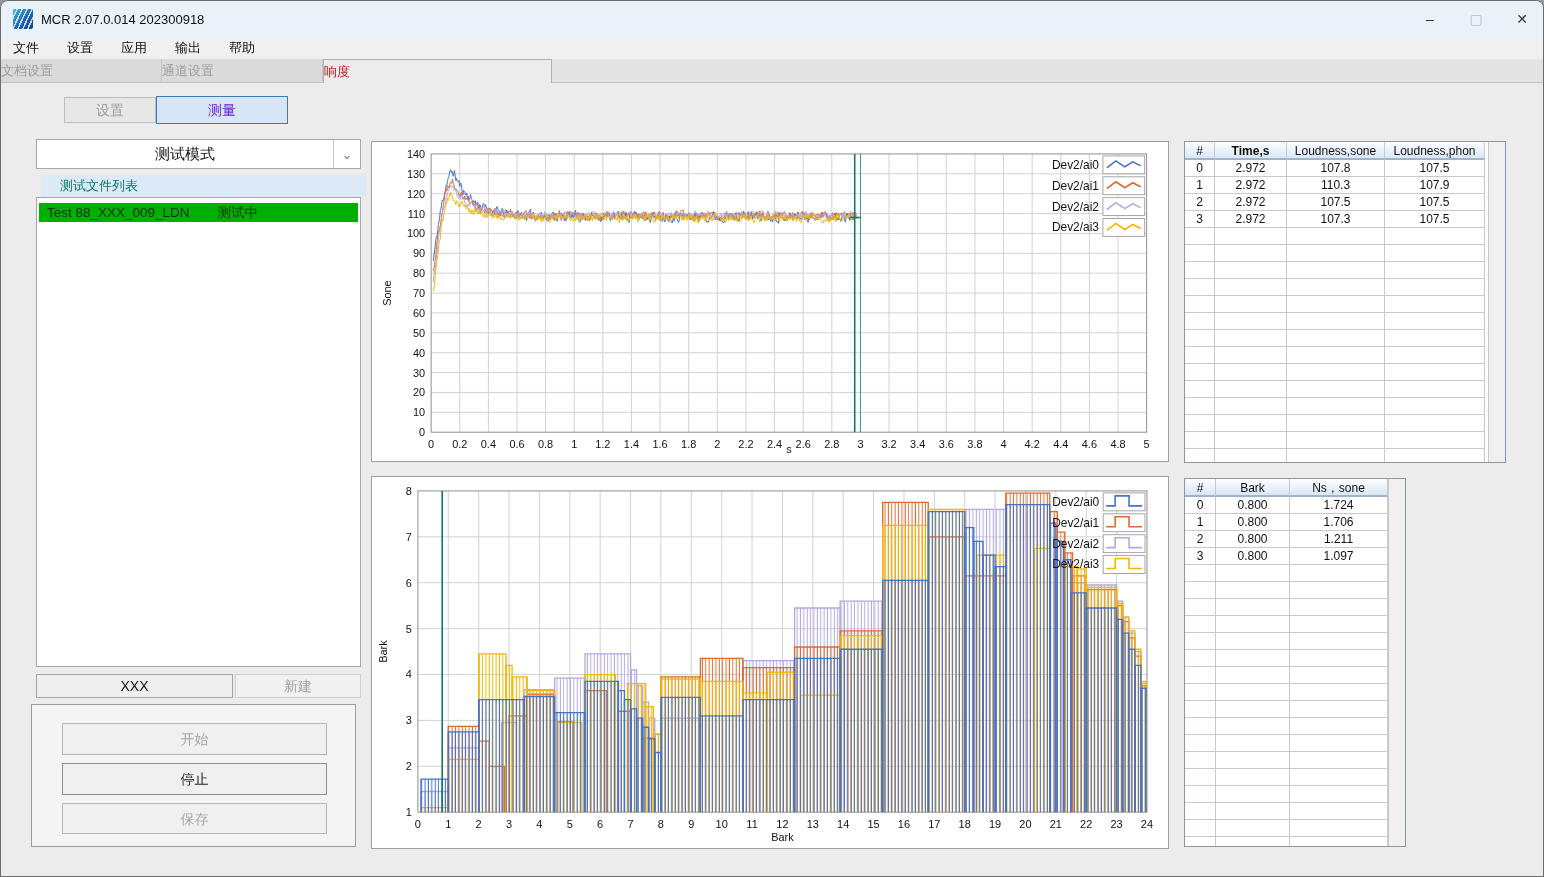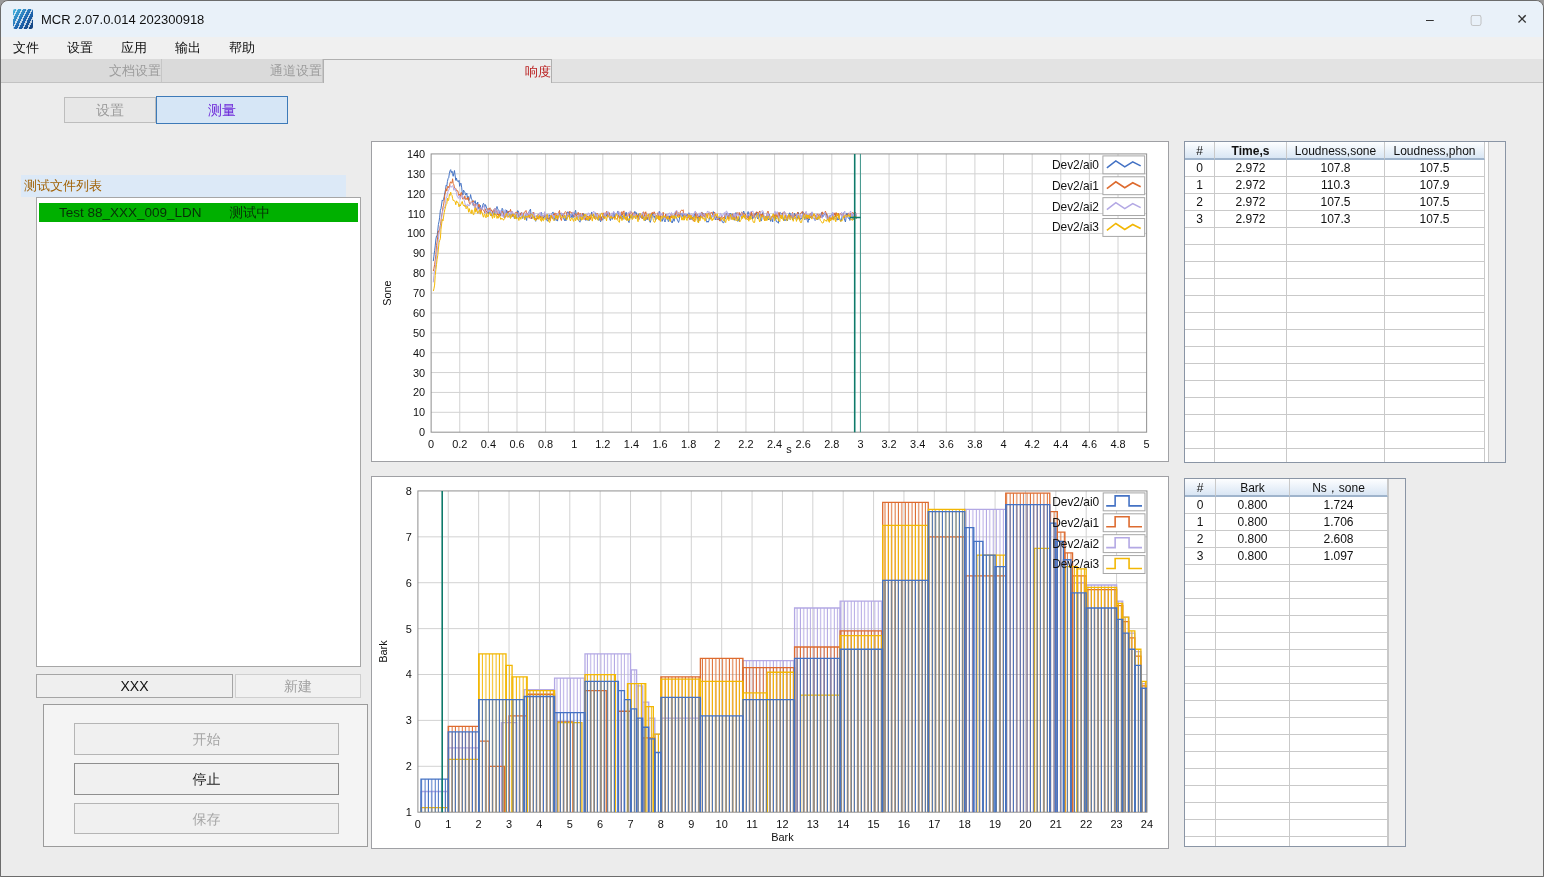--- a/index.html
+++ b/index.html
@@ -18,51 +18,51 @@
   .wbtn{width:46px;height:36px;display:flex;align-items:center;justify-content:center;
         font-size:14px;color:#333;}
   .wbtn.max{color:#b9b9b9;}
   
   #menubar{position:absolute;left:0;top:36px;width:1544px;height:22px;background:#F0F0F0;
            display:flex;align-items:center;font-size:13px;color:#111;}
   .menu-item{padding:2px 12px;margin-right:4px;cursor:default;}
   
   #tabrow{position:absolute;left:0;top:58px;width:1544px;height:23px;background:#E3E3E3;
           border-bottom:1px solid #C2C2C2;display:flex;}
-  .tab{width:161px;height:23px;line-height:23px;text-align:right;font-size:13px;color:#9C9C9C;
+  .tab{width:161px;height:23px;line-height:23px;text-align:left;font-size:13px;color:#9C9C9C;
        background:#DADADA;border-right:1px solid #C6C6C6;box-sizing:border-box;}
   .tab.active{width:229px;background:#ECECEC;color:#b91c1c;border:1px solid #B0B0B0;border-bottom:none;
        height:24px;margin-bottom:-1px;}
   
   .subtab{position:absolute;box-sizing:border-box;text-align:center;font-size:14px;}
   #subtab-settings{left:63px;top:96px;width:92px;height:26px;line-height:24px;background:#E7E7E7;
         border:1px solid #BDBDBD;color:#9C9C9C;}
   #subtab-measure{left:155px;top:95px;width:132px;height:28px;line-height:26px;background:#D6E6F6;
         border:1px solid #3D7AB8;color:#6d28d9;}
   
   #mode-select{position:absolute;left:35px;top:138px;width:325px;height:30px;background:#fff;
         border:1px solid #A6A6A6;box-sizing:border-box;display:flex;align-items:center;}
   #mode-select .val{flex:1;text-align:center;font-size:15px;color:#111;}
   #mode-select .chev{width:26px;height:100%;border-left:1px solid #C9C9C9;display:flex;
         align-items:center;justify-content:center;color:#777;font-size:13px;}
-  #list-label{position:absolute;left:20px;top:174px;width:325px;height:22px;background:#DCE9F7;
-        font-size:13px;color:#a16207;line-height:22px;padding-left:3px;box-sizing:border-box;}
+  #list-label{position:absolute;left:40px;top:174px;width:325px;height:22px;background:#DCE9F7;
+        font-size:13px;color:#0f766e;line-height:22px;padding-left:19px;box-sizing:border-box;}
   #file-list{position:absolute;left:35px;top:196px;width:325px;height:470px;background:#fff;
         border:1px solid #A6A6A6;box-sizing:border-box;padding-top:5px;}
   .list-item{margin:0 2px 0 2px;height:19px;line-height:19px;font-size:13.5px;color:#093;
         display:flex;}
   .list-item.sel{background:#00B000;color:#073007;}
-  .list-item .nm{padding-left:20px;}
+  .list-item .nm{padding-left:8px;}
   .list-item .st{margin-left:28px;}
   .btnrow{position:absolute;box-sizing:border-box;text-align:center;font-size:14px;}
   #btn-xxx{left:35px;top:673px;width:197px;height:24px;line-height:22px;background:#EFEFEF;
         border:1px solid #A5A5A5;color:#111;}
   #btn-new{left:234px;top:673px;width:126px;height:24px;line-height:22px;background:#F1F1F1;
         border:1px solid #CFCFCF;color:#A0A0A0;}
-  #groupbox{position:absolute;left:42px;top:703px;width:325px;height:143px;background:#F4F4F4;
+  #groupbox{position:absolute;left:30px;top:703px;width:325px;height:143px;background:#F4F4F4;
         border:1px solid #9B9B9B;box-sizing:border-box;}
   .gbtn{position:absolute;left:30px;width:265px;height:32px;line-height:30px;text-align:center;
         font-size:14px;background:#F0F0F0;border:1px solid #B5B5B5;box-sizing:border-box;color:#A6A6A6;}
   #btn-start{top:18px;}
   #btn-stop{top:58px;color:#1a1a1a;border-color:#8F8F8F;}
   #btn-save{top:98px;height:31px;}
   
   .chart-panel{position:absolute;background:#fff;border:1px solid #9FA0A4;box-sizing:border-box;}
   #chart1{left:370px;top:140px;width:798px;height:321px;}
   #chart2{left:370px;top:475px;width:798px;height:373px;}
@@ -105,20 +105,24 @@
 
   <div id="tabrow">
     <div class="tab">文档设置</div>
     <div class="tab">通道设置</div>
     <div class="tab active">响度</div>
   </div>
 
   <div class="subtab" id="subtab-settings">设置</div>
   <div class="subtab" id="subtab-measure">测量</div>
 
+  <div id="mode-select">
+    <span class="val">测试模式</span>
+    <span class="chev">⌄</span>
+  </div>
 
   <div id="list-label">测试文件列表</div>
 
   <div id="file-list">
     <div class="list-item sel">
       <span class="nm">Test 88_XXX_009_LDN</span>
       <span class="st">测试中</span>
     </div>
   </div>
 
@@ -720,21 +724,21 @@
           <div class="tcell" style="width: 98px;">1.724</div>
         </div>
         <div class="trow">
           <div class="tcell" style="width: 31px;">1</div>
           <div class="tcell" style="width: 74px;">0.800</div>
           <div class="tcell" style="width: 98px;">1.706</div>
         </div>
         <div class="trow">
           <div class="tcell" style="width: 31px;">2</div>
           <div class="tcell" style="width: 74px;">0.800</div>
-          <div class="tcell" style="width: 98px;">2.608</div>
+          <div class="tcell" style="width: 98px;">1.211</div>
         </div>
         <div class="trow">
           <div class="tcell" style="width: 31px;">3</div>
           <div class="tcell" style="width: 74px;">0.800</div>
           <div class="tcell" style="width: 98px;">1.097</div>
         </div>
         <div class="trow">
           <div class="tcell" style="width: 31px;"></div>
           <div class="tcell" style="width: 74px;"></div>
           <div class="tcell" style="width: 98px;"></div>

